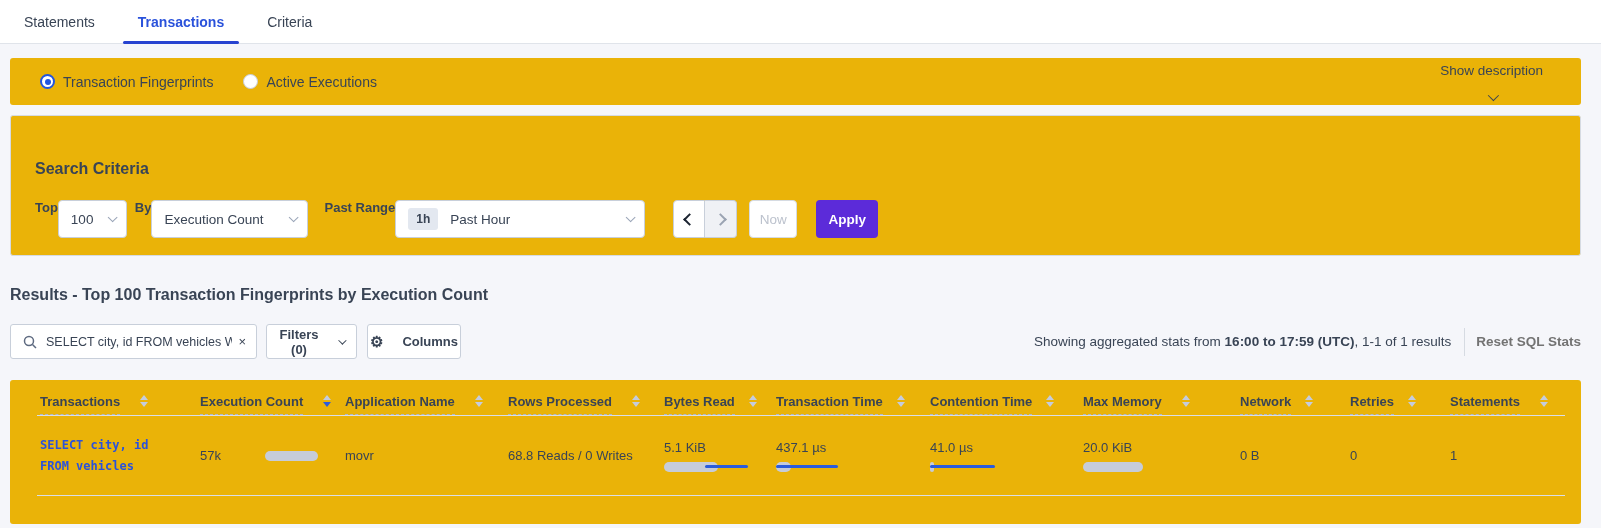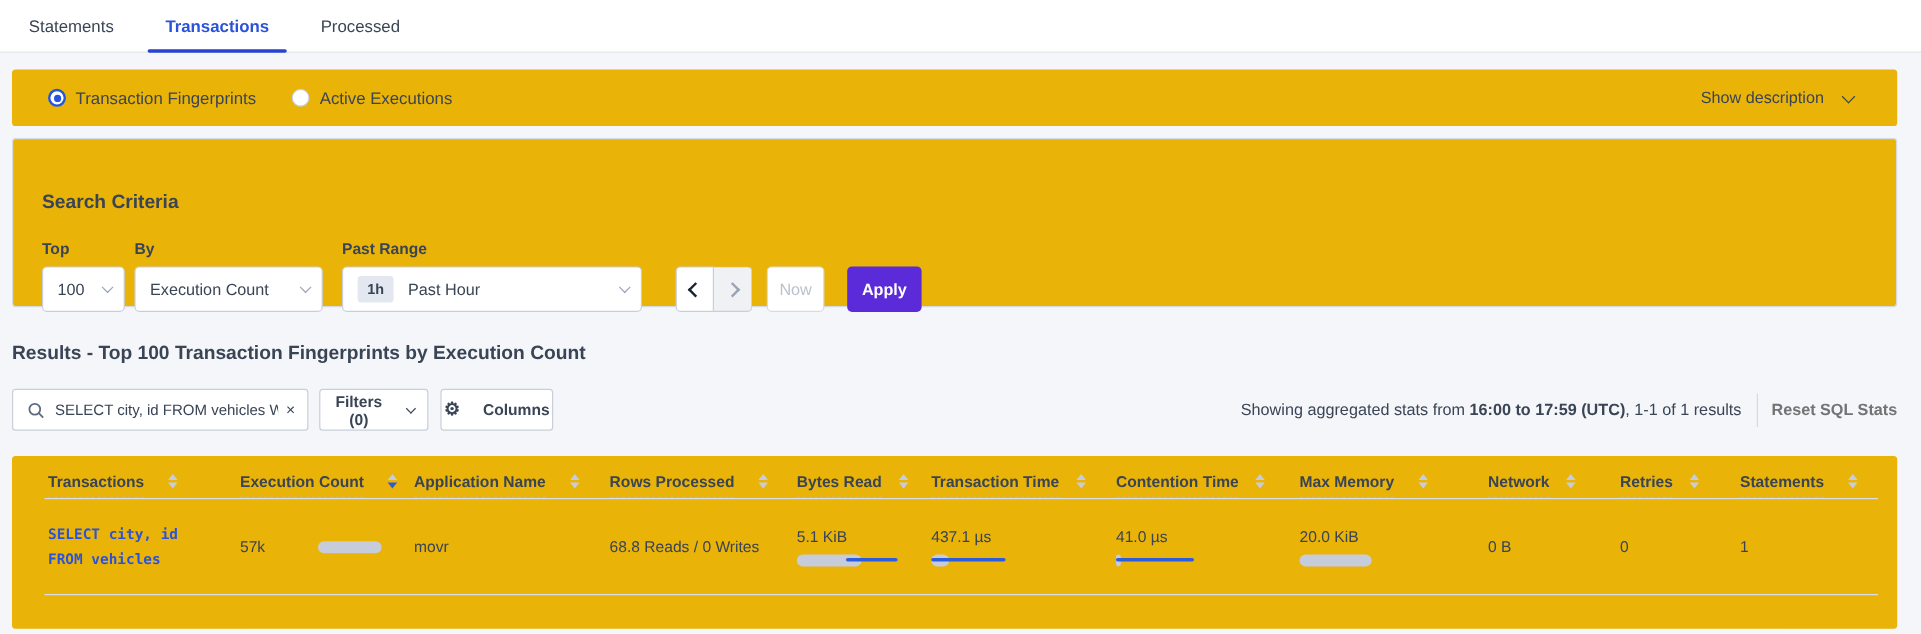--- a/index.html
+++ b/index.html
@@ -46,36 +46,36 @@
     width:15px; height:15px; border-radius:50%;
     border:2px solid #2255E0; margin-right:8px; position:relative; background:#fff;
   }
   .radio.on::after {
     content:""; position:absolute; left:2.5px; top:2.5px; width:6px; height:6px;
     border-radius:50%; background:#2255E0;
   }
   .radio.off { border:1px solid #C6CCDA; width:15px; height:15px; }
   .show-desc {
     margin-left:auto; display:flex; align-items:center; gap:15px;
-    font-size:13.5px; color:#394455; cursor:pointer; padding-right:18px;
+    font-size:13.5px; color:#394455; cursor:pointer; padding-right:18px;flex-direction:column;
   }
   .chev {
     width:8px; height:8px; border-right:1.8px solid #394455; border-bottom:1.8px solid #394455;
     transform:rotate(45deg) translateY(-2px); display:inline-block;
   }
   .chev.lite { border-color:#9AA5B8; }
   
   .criteria {
     margin-top:10px; height:141px;
     border:1px solid #D6DBE2;
     padding:20px 24px 0 24px;
   }
   .criteria-title { font-size:16px; font-weight:bold; color:#394455;margin-top:24px; }
   .criteria-controls { display:flex; margin-top:22px; align-items:flex-end; }
-  .field { display:flex; flex-direction:column; margin-right:8px; }
+  .field { display:flex; flex-direction:row; margin-right:8px; }
   .field-label { font-size:13px; font-weight:bold; color:#394455; margin-bottom:7px; }
   .select {
     height:38px; border:1px solid #C8CFDA; border-radius:4px; background:#fff;
     display:flex; align-items:center; padding:0 12px; font-size:13.5px; cursor:pointer;
   }
   .select .chev { margin-left:auto; width:7px; height:7px; transform:rotate(45deg) translateY(-3px); }
   .sel-top { width:69px; }
   .sel-by { width:157px; }
   .sel-time { width:250px; margin-right:20px; }
   .time-badge {
@@ -157,21 +157,21 @@
   .stacked .val { display:block; margin-bottom:7px; }
 </style>
 </head>
 <body>
 
 <div class="page">
 
   <header class="tabbar">
     <div class="tab">Statements</div>
     <div class="tab active">Transactions</div>
-    <div class="tab">Processed</div>
+    <div class="tab">Criteria</div>
   </header>
 
   <section class="card toggle-row">
     <div class="radio-opt">
       <span class="radio on"></span>
       <span>Transaction Fingerprints</span>
     </div>
     <div class="radio-opt">
       <span class="radio off"></span>
       <span>Active Executions</span>

